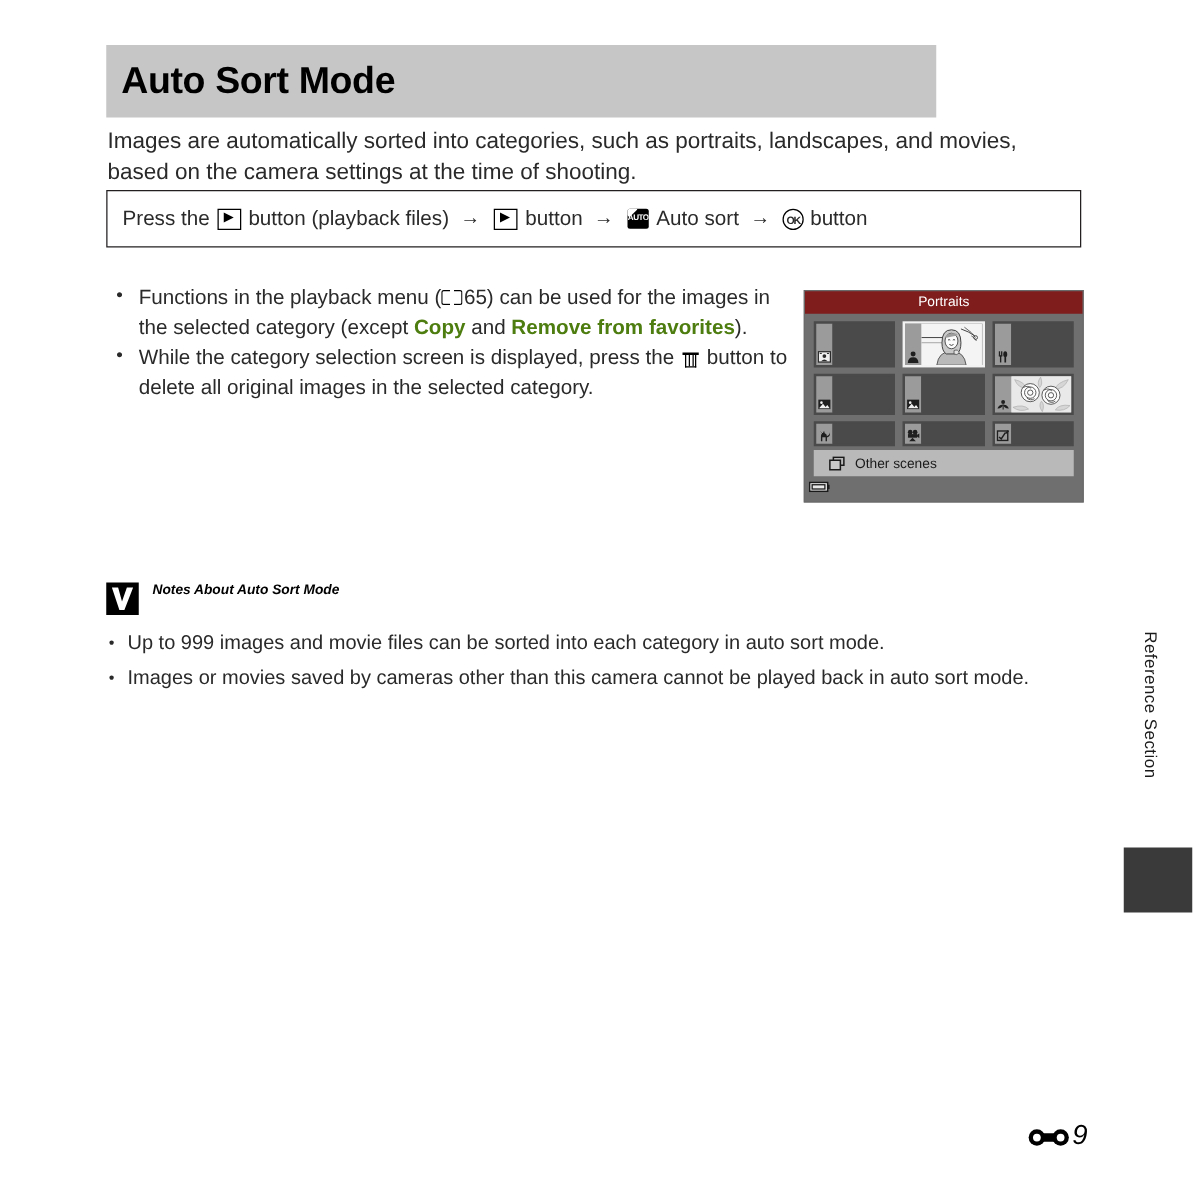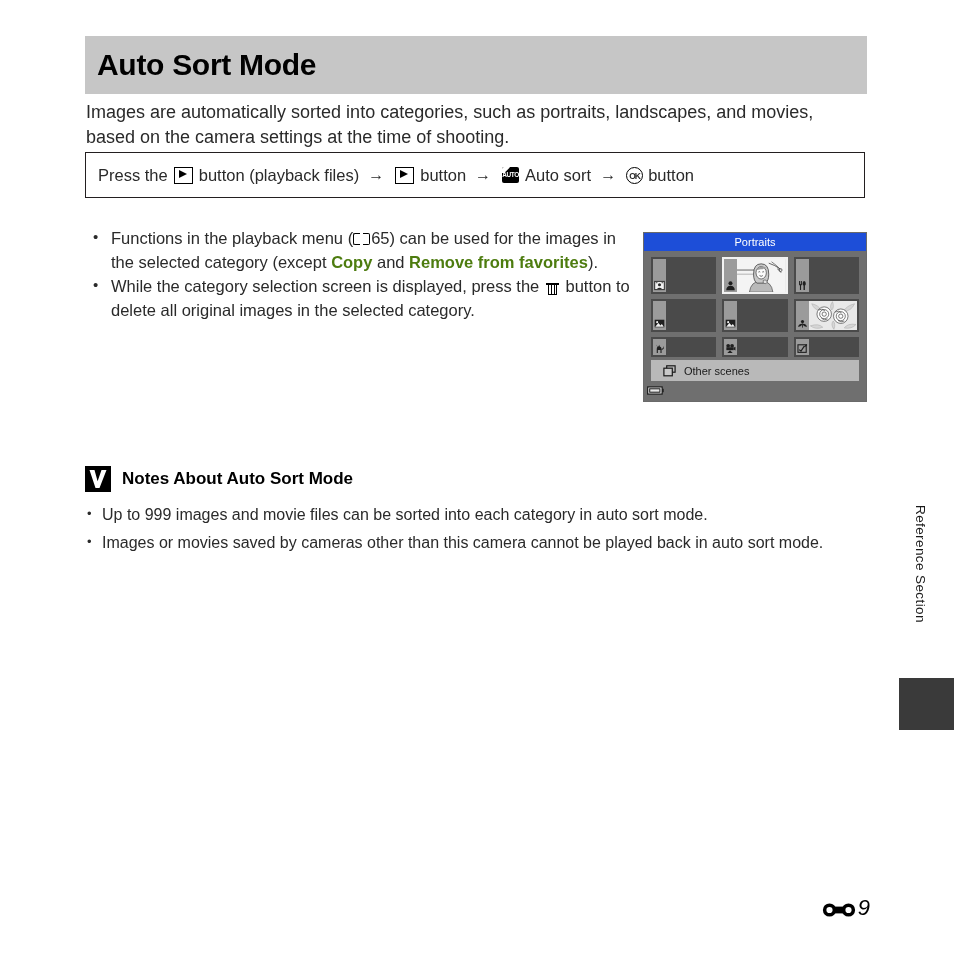--- a/index.html
+++ b/index.html
@@ -14,21 +14,21 @@
     color: #231f20;
     position: relative;
     overflow: hidden;
   }
 
   
   .page-header {
     position: absolute;
     left: 85px;
     top: 36px;
-    width: 782px;
+    width: 664px;
     height: 58px;
     background: #c6c6c6;
     display: flex;
     align-items: center;
   }
   .page-title {
     font-size: 30px;
     font-weight: bold;
     letter-spacing: -0.3px;
     padding-left: 12px;
@@ -214,21 +214,21 @@
     left: 643px;
     top: 232px;
     width: 224px;
     height: 170px;
     border: 1px solid #6a6a6a;
     box-sizing: border-box;
     background: #6f6f6f;
   }
   .cam-titlebar {
     height: 18px;
-    background: #1d4ed8;
+    background: #7f1d1d;
     color: #ffffff;
     font-size: 11px;
     line-height: 18px;
     text-align: center;
   }
   .cam-grid {
     padding: 6px 7px 3px 7px;
     display: grid;
     grid-template-columns: repeat(3, 1fr);
     grid-template-rows: repeat(3, 1fr);
@@ -281,24 +281,24 @@
 
   
   .notes {
     position: absolute;
     left: 85px;
     top: 466px;
     width: 780px;
   }
   .notes-head {
     display: flex;
-    align-items: center;
-    font-size: 17px;
+    font-size: 11px;
     font-weight: bold;
     color: #000;
+    font-style: italic;
   }
   .ico-check {
     width: 26px; height: 26px;
     background: #000;
     margin-right: 11px;
     position: relative;
     flex: 0 0 26px;
   }
   .ico-check svg { position: absolute; left: 3px; top: 3px; }
   .notes-list { margin: 11px 0 0 0; padding: 0; list-style: none; }

